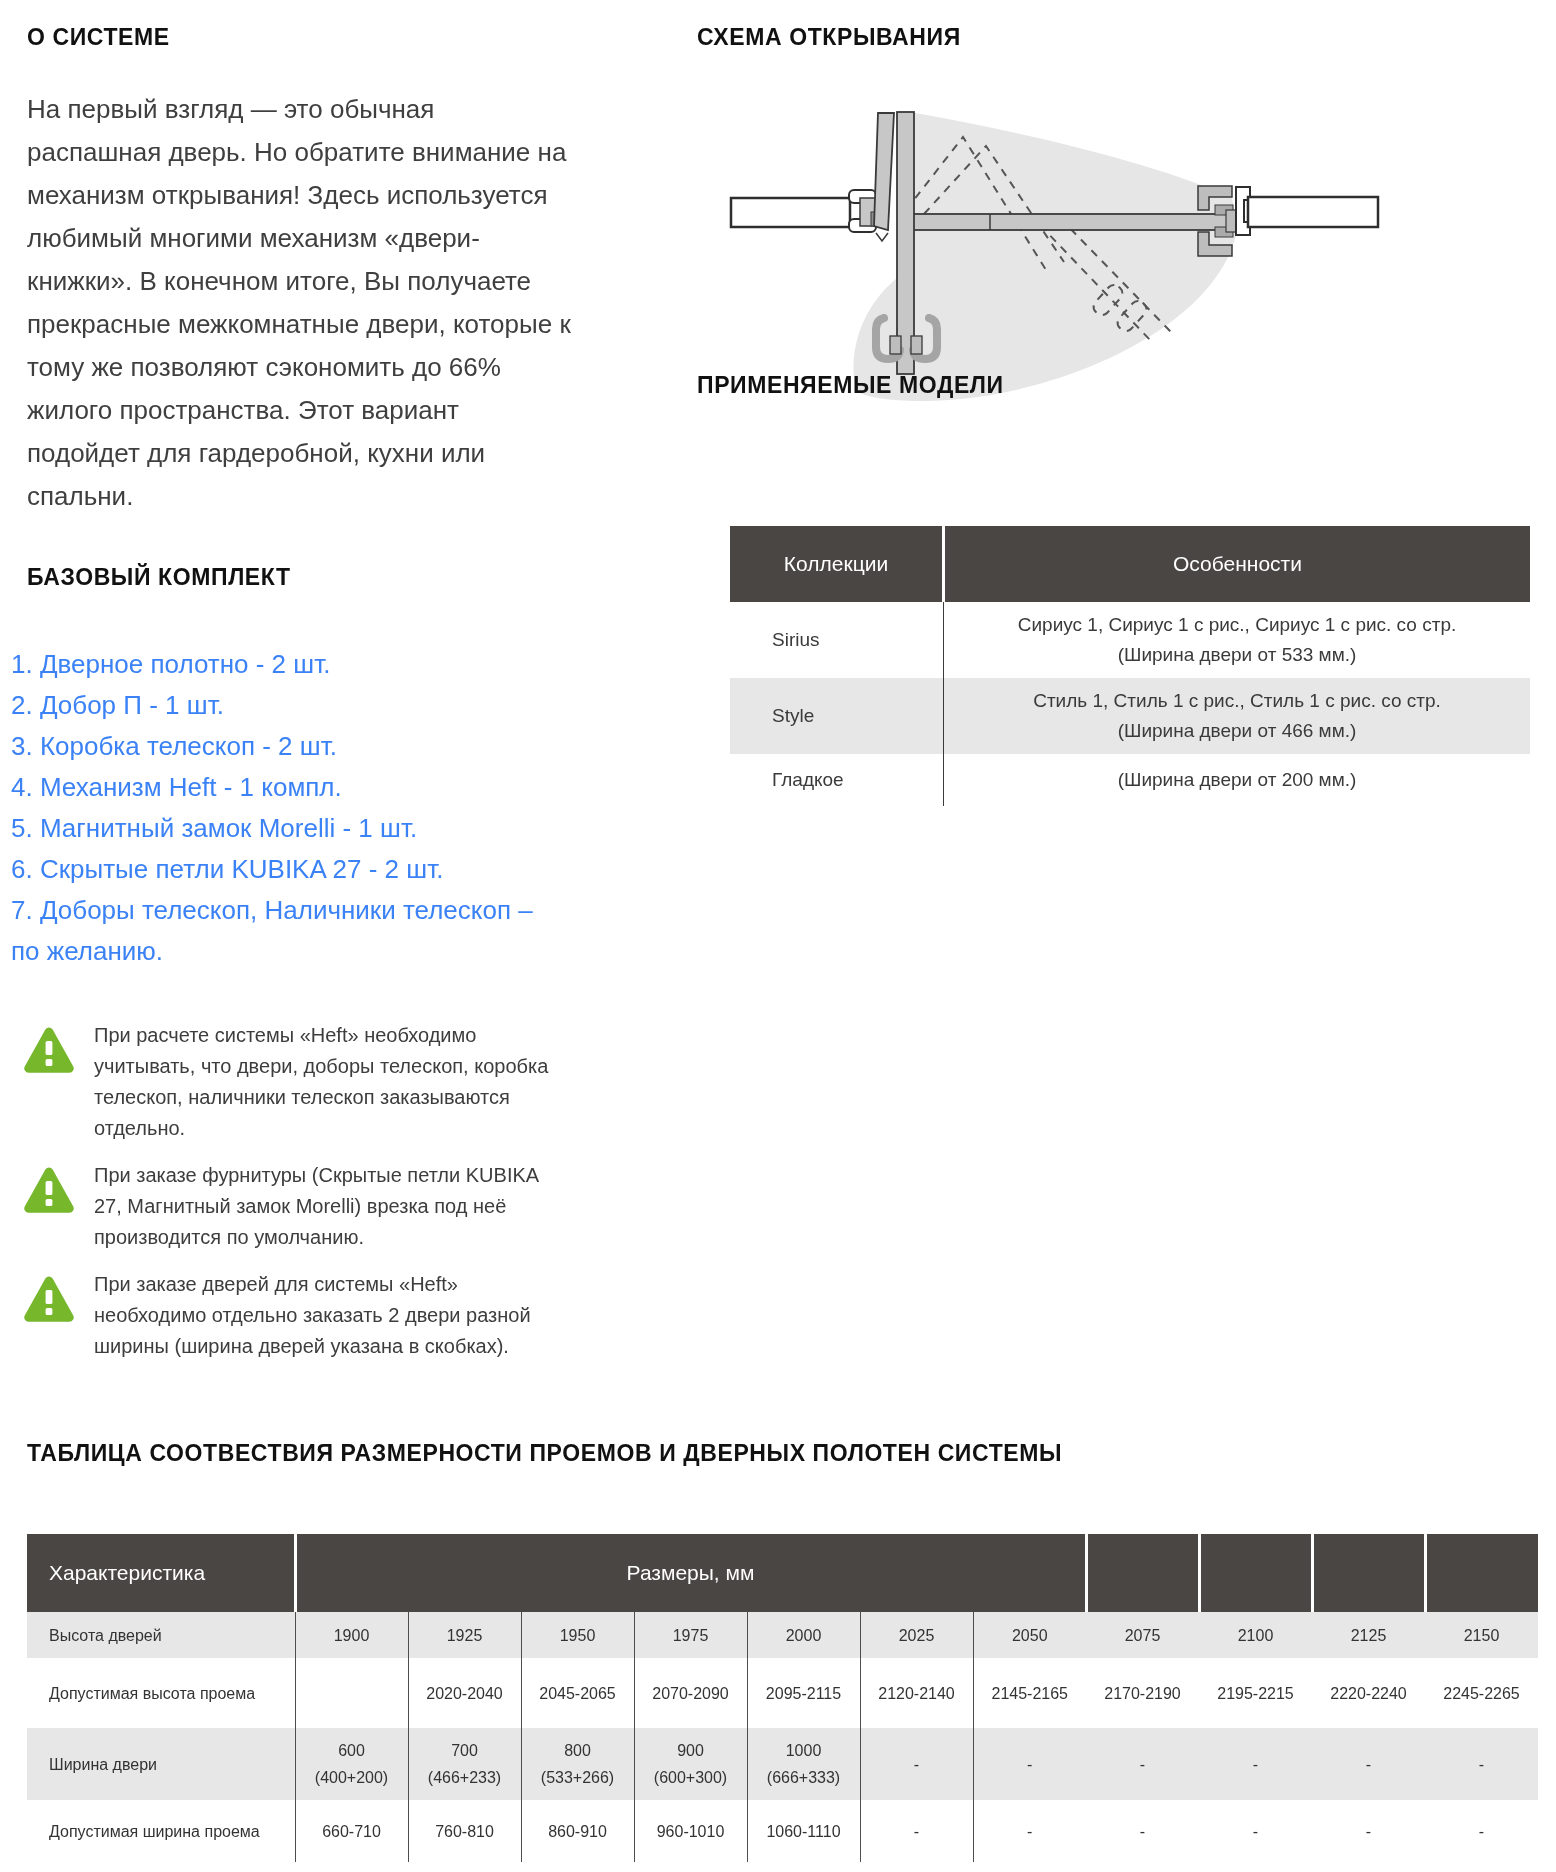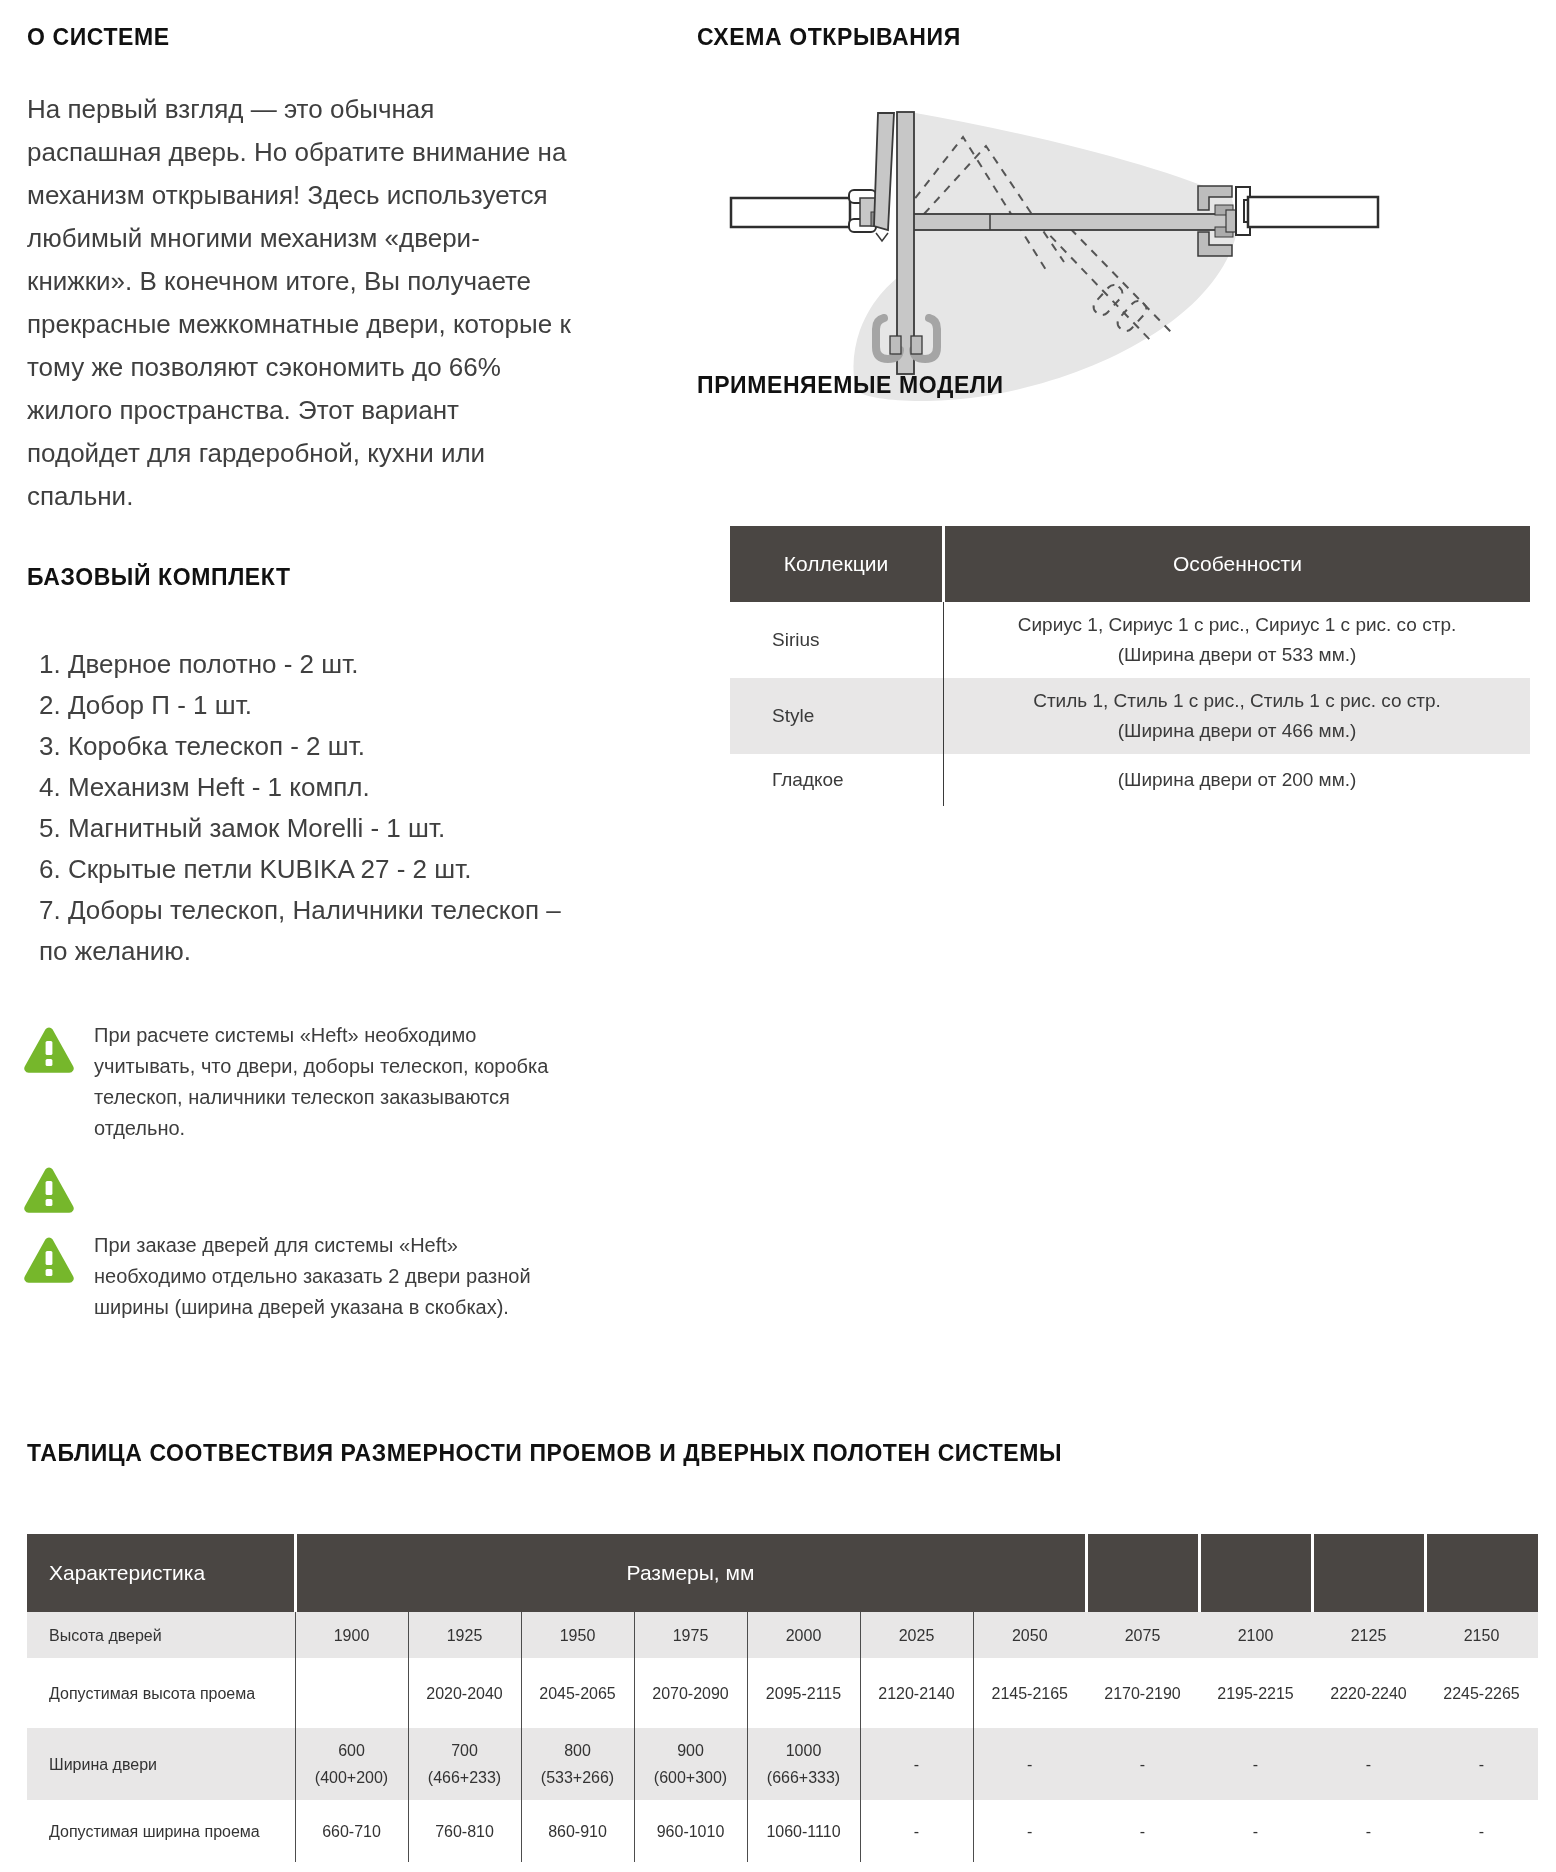--- a/index.html
+++ b/index.html
@@ -11,22 +11,22 @@
   .abs{position:absolute;}
   .h1{
     font-size:23px;font-weight:bold;color:#111111;letter-spacing:0.6px;
   }
   
   .about-par{
     left:27px;top:88px;width:548px;
     font-size:26px;line-height:43px;color:#3f3f3f;font-weight:400;
   }
   .kit-list{
-    left:39px;top:644px;width:548px;
-    font-size:26px;line-height:41px;color:#404040;list-style:none;margin:0;padding:0;
+    left:11px;top:644px;width:548px;
+    font-size:26px;line-height:41px;color:#3b82f6;list-style:none;margin:0;padding:0;
   }
   
   .warnings{left:22px;top:1020px;width:540px;display:flex;flex-direction:column;gap:16px;}
   .warning{display:flex;align-items:flex-start;gap:18px;}
   .warning .tri{flex:0 0 54px;margin-top:6px;}
   .warning .wtext{font-size:20px;line-height:31px;color:#3d3d3d;padding-top:0;}
   
   .models-table{
     left:730px;top:526px;width:800px;border-collapse:collapse;table-layout:fixed;
   }
@@ -94,20 +94,21 @@
         <rect x="23.6" y="33" width="6.8" height="7" rx="1.6" fill="#ffffff"></rect>
       </svg>
       <span class="wtext">При расчете системы «Heft» необходимо учитывать, что двери, доборы телескоп, коробка телескоп, наличники телескоп заказываются отдельно.</span>
     </div>
     <div class="warning">
       <svg class="tri" width="54" height="48" viewBox="0 0 54 48">
         <path d="M23.5 3.2 a4.6 4.6 0 0 1 7 0 L51 40 a4.4 4.4 0 0 1 -3.8 6.8 H6.8 A4.4 4.4 0 0 1 3 40 Z" fill="#76b72b"></path>
         <rect x="23.6" y="15" width="6.8" height="14" rx="1.6" fill="#ffffff"></rect>
         <rect x="23.6" y="33" width="6.8" height="7" rx="1.6" fill="#ffffff"></rect>
       </svg>
+      <span class="wtext">При заказе фурнитуры (Скрытые петли KUBIKA 27, Магнитный замок Morelli) врезка под неё производится по умолчанию.</span>
     </div>
     <div class="warning">
       <svg class="tri" width="54" height="48" viewBox="0 0 54 48">
         <path d="M23.5 3.2 a4.6 4.6 0 0 1 7 0 L51 40 a4.4 4.4 0 0 1 -3.8 6.8 H6.8 A4.4 4.4 0 0 1 3 40 Z" fill="#76b72b"></path>
         <rect x="23.6" y="15" width="6.8" height="14" rx="1.6" fill="#ffffff"></rect>
         <rect x="23.6" y="33" width="6.8" height="7" rx="1.6" fill="#ffffff"></rect>
       </svg>
       <span class="wtext">При заказе дверей для системы «Heft» необходимо отдельно заказать 2 двери разной ширины (ширина дверей указана в скобках).</span>
     </div>
   </div>

